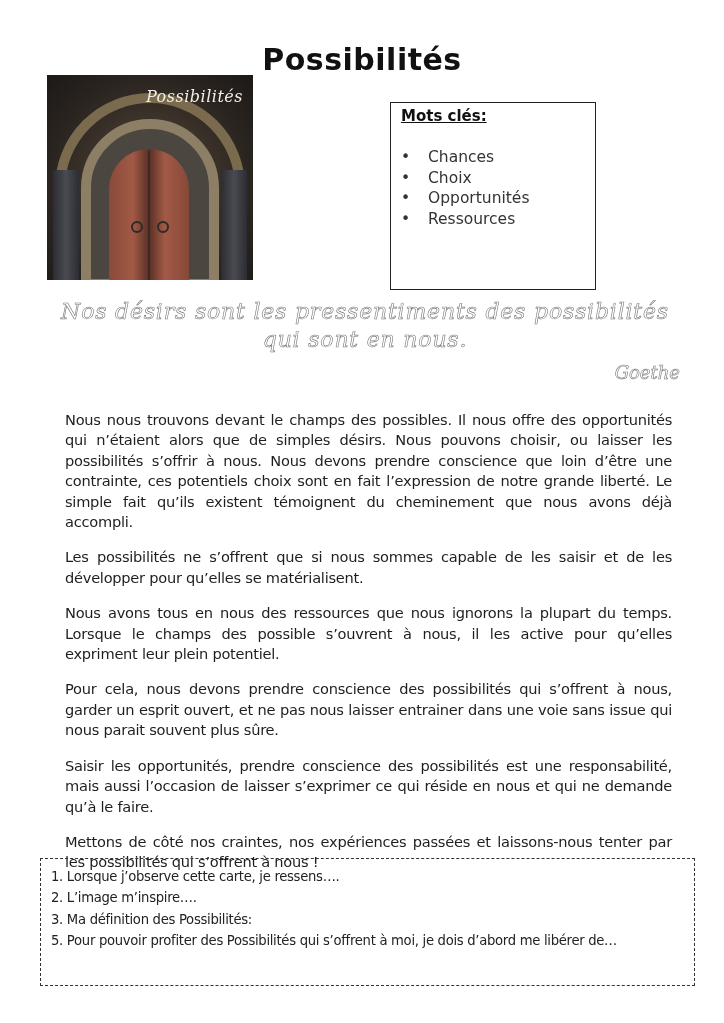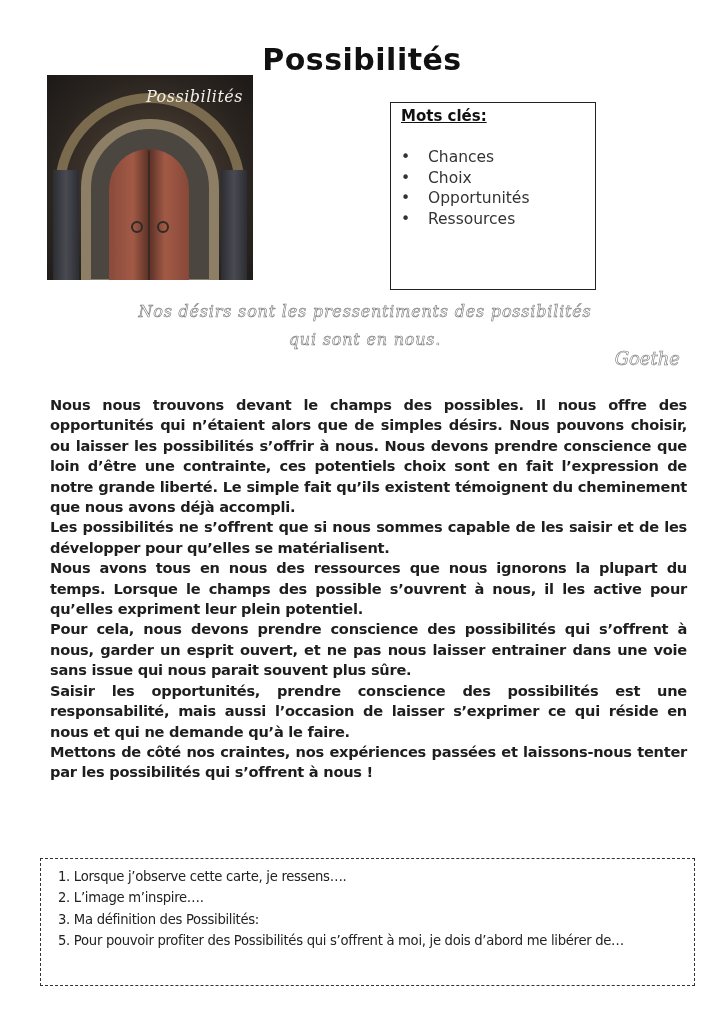--- a/index.html
+++ b/index.html
@@ -14,26 +14,26 @@
   .card-img .knob-l, .card-img .knob-r { position: absolute; top: 146px; width: 8px; height: 8px; border: 2px solid #2e2a26; border-radius: 50%; }
   .card-img .knob-l { left: 84px; } .card-img .knob-r { left: 110px; }
   .card-img .col-l, .card-img .col-r { position: absolute; top: 95px; width: 26px; height: 110px; background: linear-gradient(90deg, #2c2d33, #4a4b52, #2c2d33); }
   .card-img .col-l { left: 6px; } .card-img .col-r { right: 6px; }
   .card-img .img-title { position: absolute; top: 12px; right: 10px; font-family: "DejaVu Serif", serif; font-style: italic; font-size: 16px; color: #f3efe6; letter-spacing: 0.5px; }
   .keywords { position: absolute; left: 390px; top: 102px; width: 206px; height: 188px; border: 1px solid #222; box-sizing: border-box; padding: 4px 10px; }
   .keywords .kw-title { font-size: 15px; font-weight: bold; text-decoration: underline; color: #111; margin-bottom: 22px; }
   .keywords ul { list-style: none; margin: 0; padding: 0; }
   .keywords li { font-size: 15.5px; color: #333; line-height: 20.5px; position: relative; padding-left: 27px; }
   .keywords li .bullet { position: absolute; left: 0; top: 0; }
-  .quote { position: absolute; left: 40px; top: 298px; width: 650px; text-align: center; font-family: "DejaVu Serif", serif; font-style: italic; font-size: 16px; line-height: 28px; color: transparent; -webkit-text-stroke: 0.6px #777; letter-spacing: 0.8px; }
-  .author { position: absolute; right: 44px; top: 348px; font-family: "DejaVu Serif", serif; font-style: italic; font-size: 18px; color: transparent; -webkit-text-stroke: 0.6px #777; }
+  .quote { position: absolute; left: 40px; top: 298px; width: 650px; text-align: center; font-family: "DejaVu Serif", serif; font-style: italic; font-size: 22px; line-height: 28px; color: transparent; -webkit-text-stroke: 0.6px #777; letter-spacing: 0.8px; }
+  .author { position: absolute; right: 44px; top: 362px; font-family: "DejaVu Serif", serif; font-style: italic; font-size: 18px; color: transparent; -webkit-text-stroke: 0.6px #777; }
   .body-text { position: absolute; left: 50px; top: 395px; width: 637px; font-family: "DejaVu Sans", sans-serif; font-size: 14.6px; line-height: 20.4px; color: #1e1e1e; text-align: justify; letter-spacing: -0.25px; }
-  .body-text p { margin: 0; font-weight: bold; }
+  .body-text p { margin: 15px; }
   .questions { position: absolute; left: 40px; top: 858px; width: 655px; height: 128px; border: 1.5px dashed #333; box-sizing: border-box; padding: 7px 10px; }
-  .questions div { font-family: "DejaVu Sans", sans-serif; font-size: 13.2px; line-height: 21.3px; color: #222; letter-spacing: -0.3px; white-space: nowrap; margin-left: 7px; }
+  .questions div { font-family: "DejaVu Sans", sans-serif; font-size: 13.2px; line-height: 21.3px; color: #222; letter-spacing: -0.3px; white-space: nowrap; }
 </style>
 </head>
 <body>
 
 <h1 class="title">Possibilités</h1>
 
 <div class="card-img" title="Photo d'une porte en bois dans une arche de pierre">
   <div class="arch-outer"></div>
   <div class="col-l"></div>
   <div class="col-r"></div>

